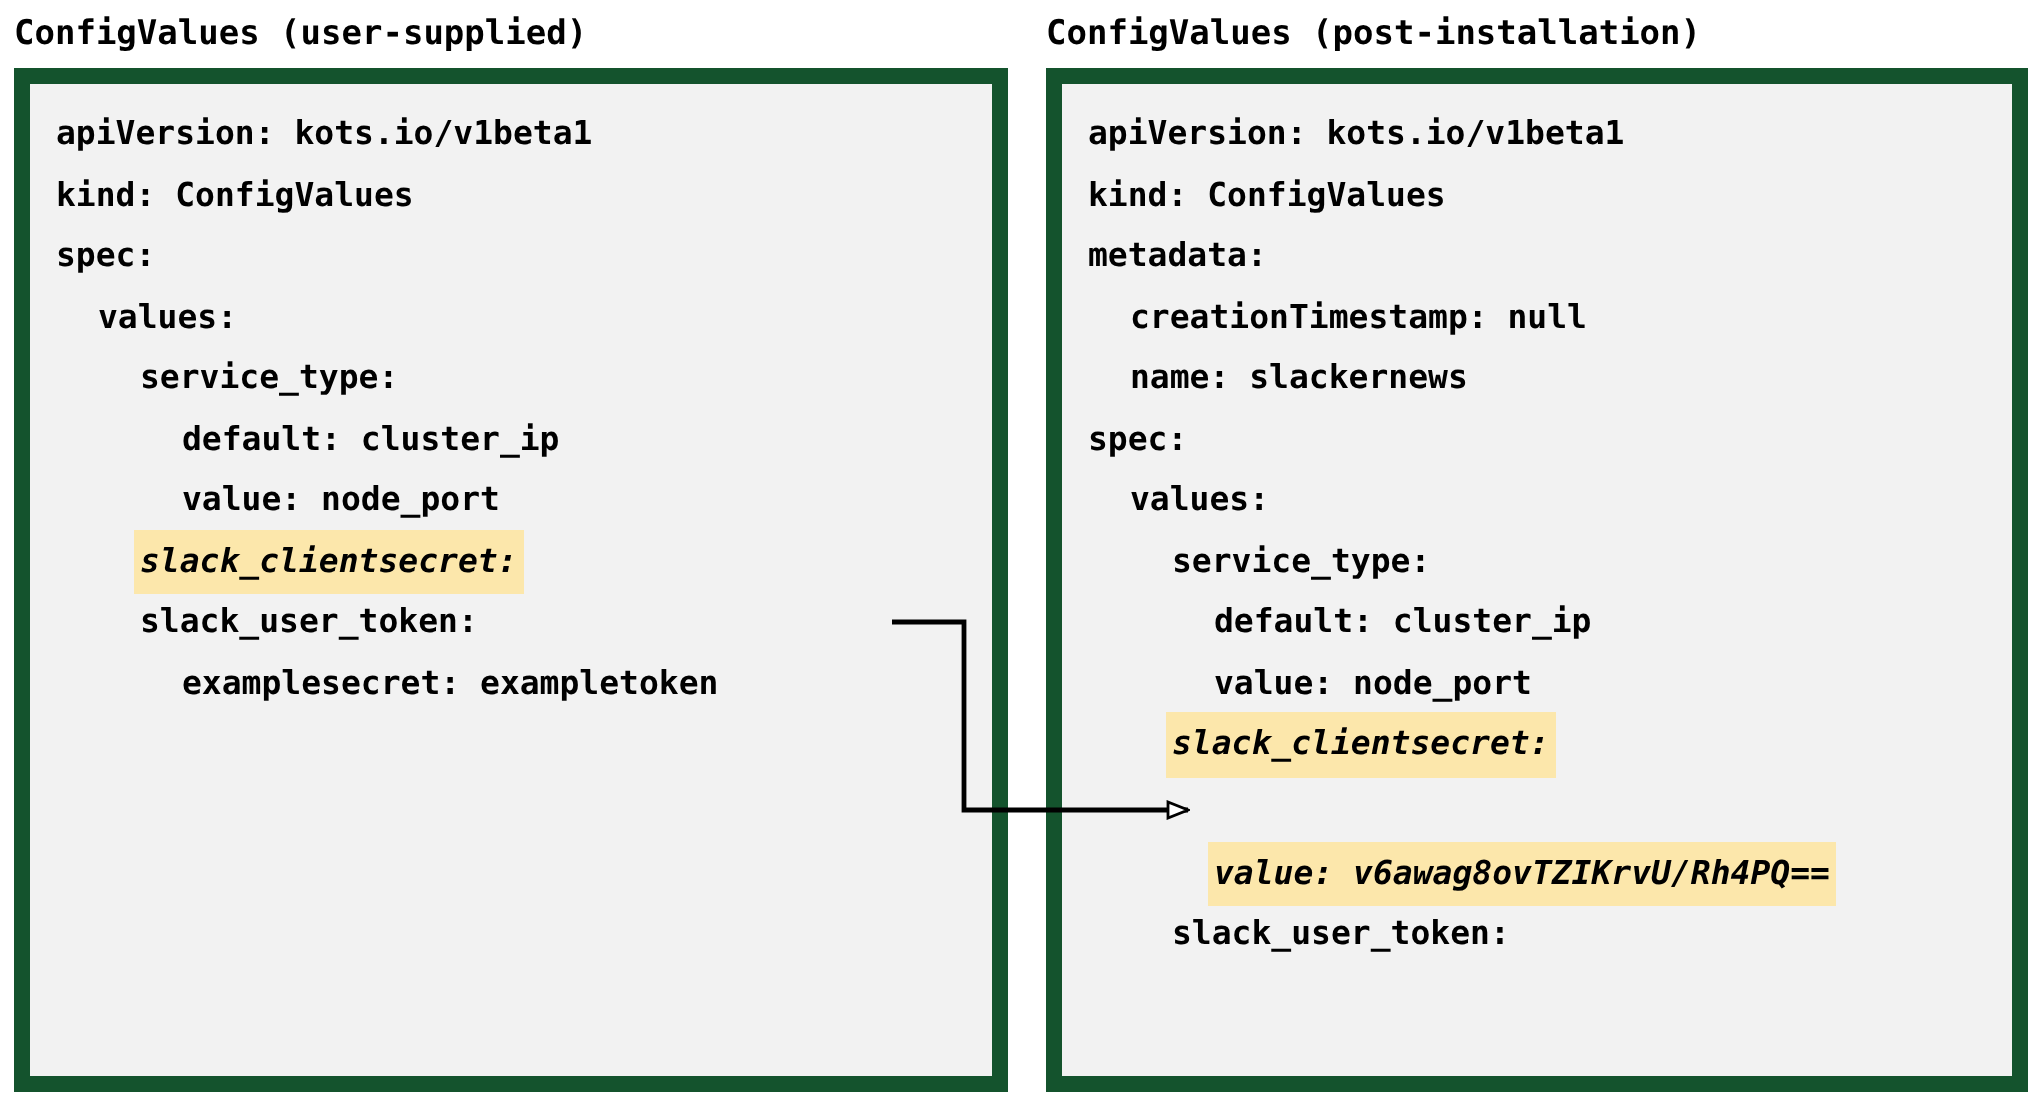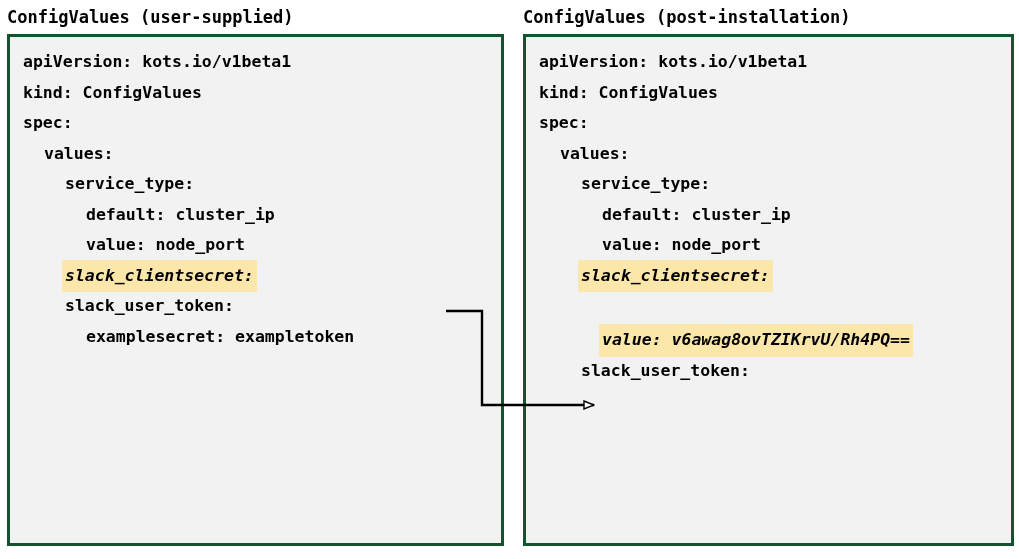--- a/index.html
+++ b/index.html
@@ -39,21 +39,21 @@
     letter-spacing: 0px;
   }
 
   .panel-box {
     position: absolute;
     top: 34px;
     left: 0;
     right: 0;
     height: 512px;
     box-sizing: border-box;
-    border: 3px solid #14532d;
+    border: 8px solid #14532d;
     background: #f2f2f2;
     overflow: hidden;
     padding-left: 13px;
   }
 
   .code {
     position: absolute;
     top: 9px;
     left: 0;
     right: 0;
@@ -116,20 +116,23 @@
       </div>
   </div>
 </div>
 
 <div class="panel" id="panel-right">
   <div class="panel-title">ConfigValues (post-installation)</div>
   <div class="panel-box">
     <div class="code" id="right-code">
         <div class="code-line" style="padding-left: 13px;"><span class="txt">apiVersion: kots.io/v1beta1</span></div>
         <div class="code-line" style="padding-left: 13px;"><span class="txt">kind: ConfigValues</span></div>
+        <div class="code-line" style="padding-left: 13px;"><span class="txt">metadata:</span></div>
+        <div class="code-line" style="padding-left: 34px;"><span class="txt">creationTimestamp: null</span></div>
+        <div class="code-line" style="padding-left: 34px;"><span class="txt">name: slackernews</span></div>
         <div class="code-line" style="padding-left: 13px;"><span class="txt">spec:</span></div>
         <div class="code-line" style="padding-left: 34px;"><span class="txt">values:</span></div>
         <div class="code-line" style="padding-left: 55px;"><span class="txt">service_type:</span></div>
         <div class="code-line" style="padding-left: 76px;"><span class="txt">default: cluster_ip</span></div>
         <div class="code-line" style="padding-left: 76px;"><span class="txt">value: node_port</span></div>
         <div class="code-line hl" style="padding-left: 55px;"><span class="txt">slack_clientsecret:</span></div>
         <div class="code-line hl" style="padding-left: 76px; margin-top: 34px;"><span class="txt">value: v6awag8ovTZIKrvU/Rh4PQ==</span></div>
         <div class="code-line" style="padding-left: 55px;"><span class="txt">slack_user_token:</span></div>
       </div>
   </div>

